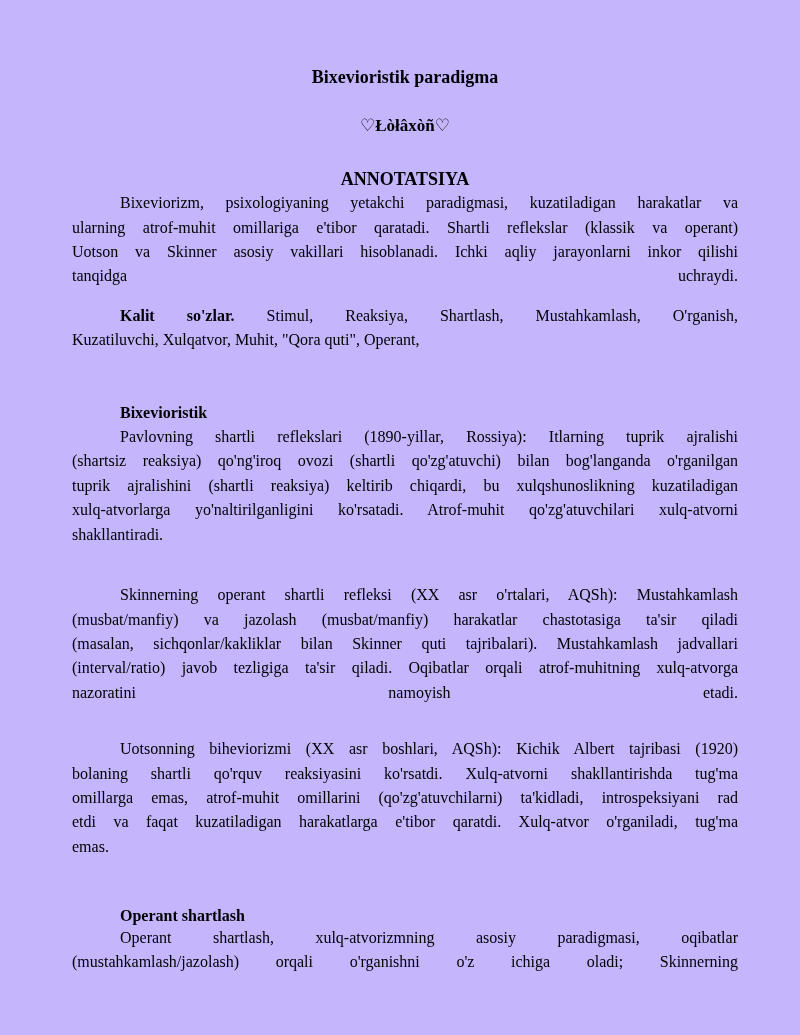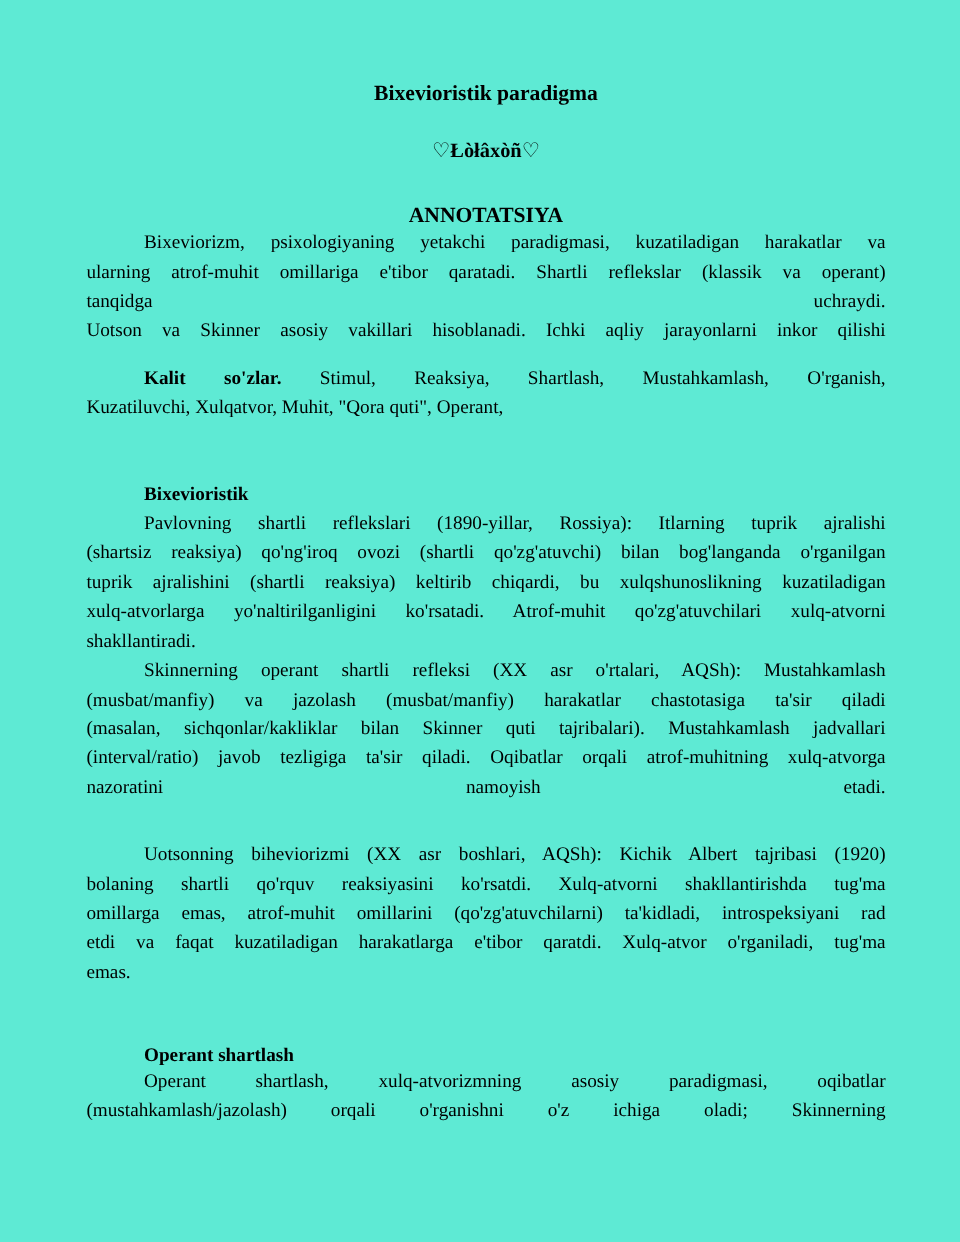--- a/index.html
+++ b/index.html
@@ -1,57 +1,57 @@
 <!DOCTYPE html>
 <html><head>
 <meta charset="utf-8">
 <style>
   html,body{margin:0;padding:0;background:#ffffff;}
   .doc-page{
     width:800px;height:1035px;box-sizing:border-box;
-    background:#5eead4;color:#000000;
+    background:#c4b5fd;color:#000000;
     padding:65px 62px 0 72px;
     font-family:"Liberation Serif","DejaVu Serif",serif;
     font-size:16px;line-height:24.4px;
     overflow:hidden;
   }
   .t-center{text-align:center;font-weight:bold;}
   .title{font-size:18px;}
   .author{font-size:17px;}
   .annot-h{font-size:18px;}
   .ln{text-align:justify;text-align-last:justify;}
   .ln.end{text-align-last:start;}
   .ind{text-indent:48px;}
   .h-ind{font-weight:bold;text-indent:48px;}
   .b{font-weight:bold;}
   .m22{margin-top:25px;}
   .m28{margin-top:28px;}
   .m15{margin-top:15px;}
   .m48{margin-top:48px;}
-  .m36{}
+  .m36{margin-top:36px;}
   .m32{margin-top:32px;}
   .m45{margin-top:45px;}
   .mneg{margin-top:-3px;}
 </style>
 </head>
 <body>
 
 <div class="doc-page">
 
   <div class="t-center title">Bixevioristik paradigma</div>
 
   <div class="t-center author m22">♡Łòłâxòñ♡</div>
 
   <div class="t-center annot-h m28">ANNOTATSIYA</div>
 
   <div>
     <div class="ln ind">Bixeviorizm, psixologiyaning yetakchi paradigmasi, kuzatiladigan harakatlar va</div>
     <div class="ln">ularning atrof-muhit omillariga e'tibor qaratadi.  Shartli reflekslar (klassik va operant)</div>
+    <div class="ln">Uotson va Skinner asosiy vakillari hisoblanadi. Ichki aqliy jarayonlarni inkor qilishi</div>
     <div class="ln">tanqidga uchraydi.</div>
-    <div class="ln">Uotson va Skinner asosiy vakillari hisoblanadi. Ichki aqliy jarayonlarni inkor qilishi</div>
   </div>
 
   <div class="m15">
     <div class="ln ind"><span class="b">Kalit so'zlar.</span> <span>Stimul, Reaksiya, Shartlash, Mustahkamlash, O'rganish,</span></div>
     <div class="ln end">Kuzatiluvchi, Xulqatvor, Muhit, "Qora quti", Operant,</div>
   </div>
 
   <div class="h-ind m48">Bixevioristik</div>
 
   <div>

